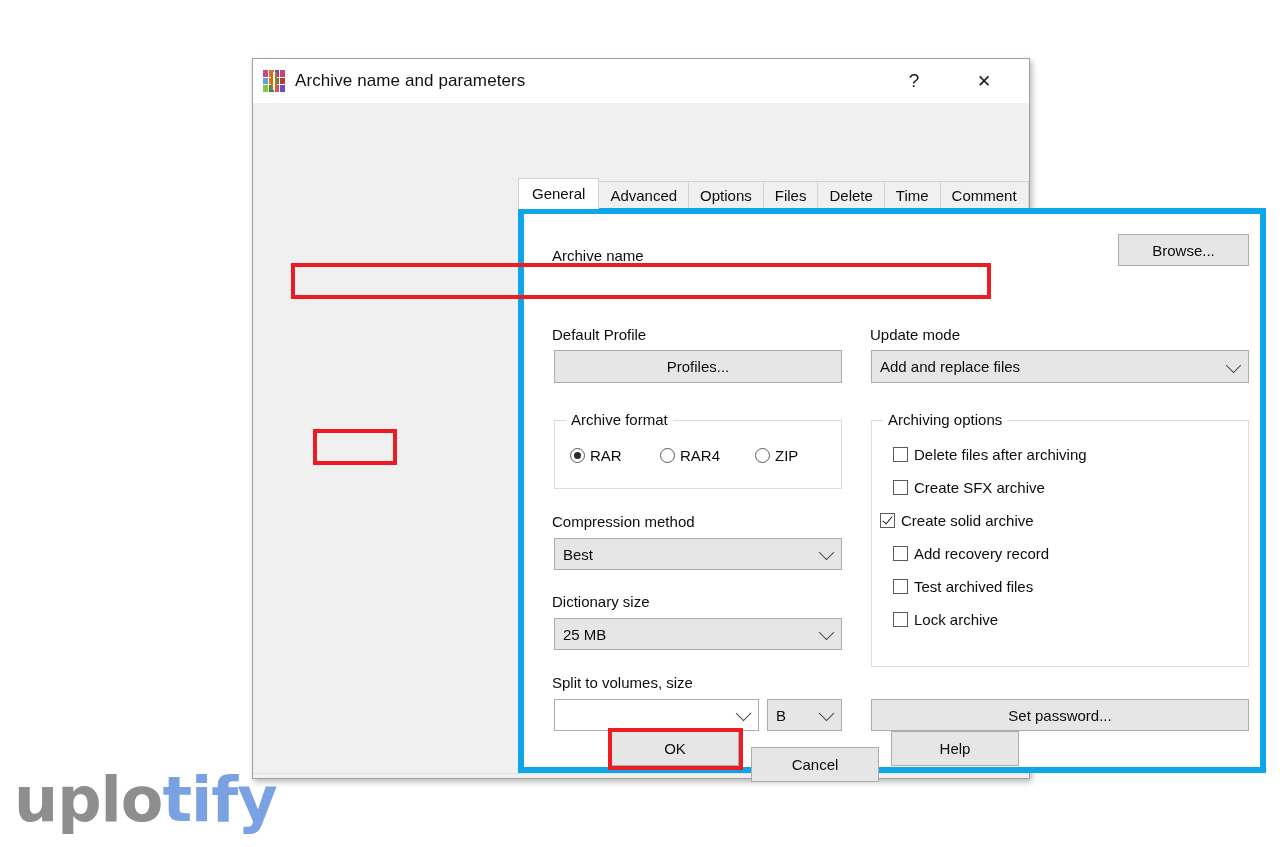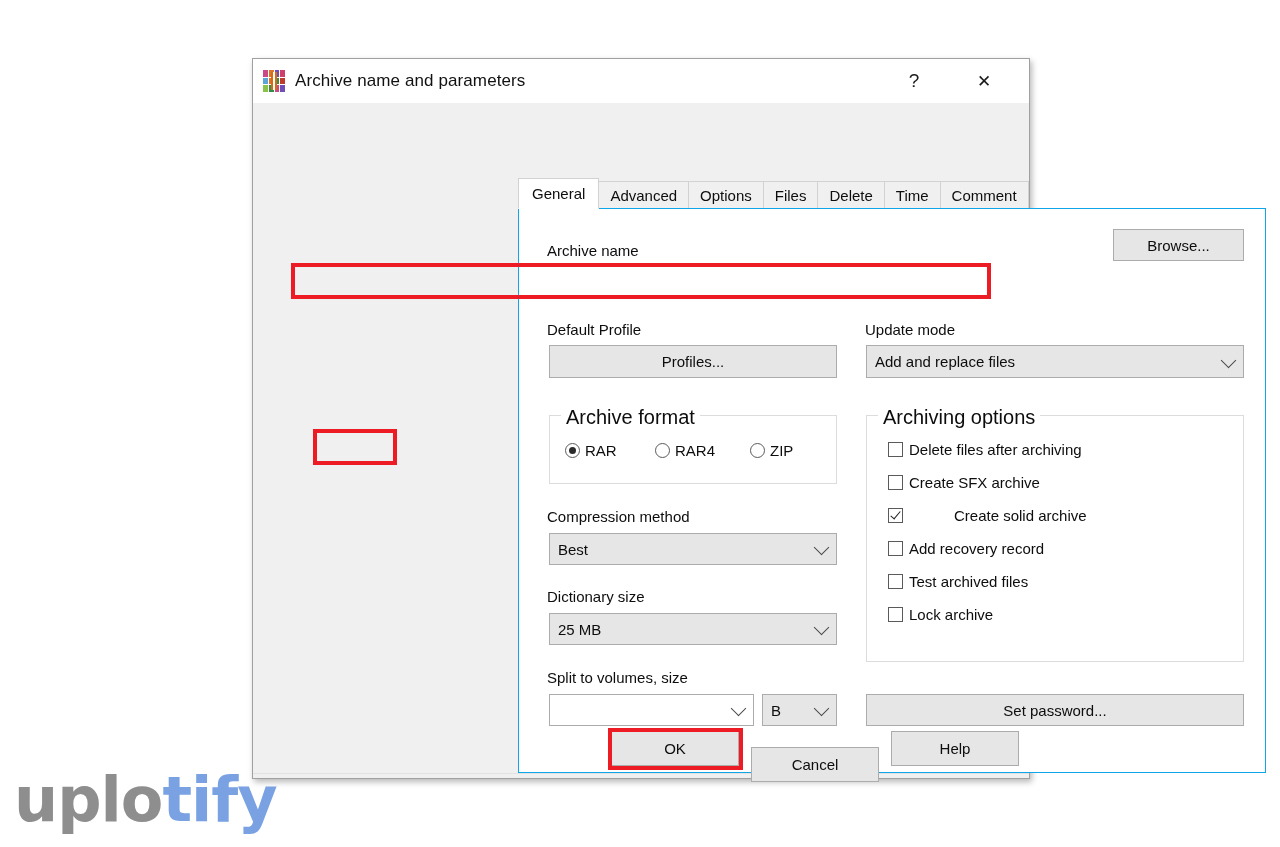--- a/index.html
+++ b/index.html
@@ -118,21 +118,21 @@
   }
 
   
   #tabpanel {
     position: absolute;
     left: 265px;
     top: 149px;
     width: 748px;
     height: 565px;
     background: #ffffff;
-    border: 1px solid #0ea5e9;
+    border: 6px solid #0ea5e9;
     box-sizing: border-box;
   }
 
   
   .lbl {
     position: absolute;
     font-size: 15px;
     color: #0d0d0d;
     white-space: nowrap;
   }
@@ -179,21 +179,21 @@
     position: absolute;
     border: 1px solid #dcdcdc;
     box-sizing: border-box;
   }
   .group > .legend {
     position: absolute;
     top: -10px;
     left: 11px;
     background: #ffffff;
     padding: 0 5px;
-    font-size: 20px;
+    font-size: 15px;
     color: #0d0d0d;
     white-space: nowrap;
   }
 
   
   .radio {
     position: absolute;
     display: flex;
     align-items: center;
     font-size: 15px;
@@ -385,21 +385,21 @@
       <div class="check" style="left:21px; top:25px;">
         <span class="box"></span>
         <span>Delete files after archiving</span>
       </div>
 
       <div class="check" style="left:21px; top:58px;">
         <span class="box"></span>
         <span>Create SFX archive</span>
       </div>
 
-      <div class="check checked" style="left:21px; top:91px;gap:45px;">
+      <div class="check checked" style="left:8px; top:91px;">
         <span class="box"></span>
         <span>Create solid archive</span>
       </div>
 
       <div class="check" style="left:21px; top:124px;">
         <span class="box"></span>
         <span>Add recovery record</span>
       </div>
 
       <div class="check" style="left:21px; top:157px;">

